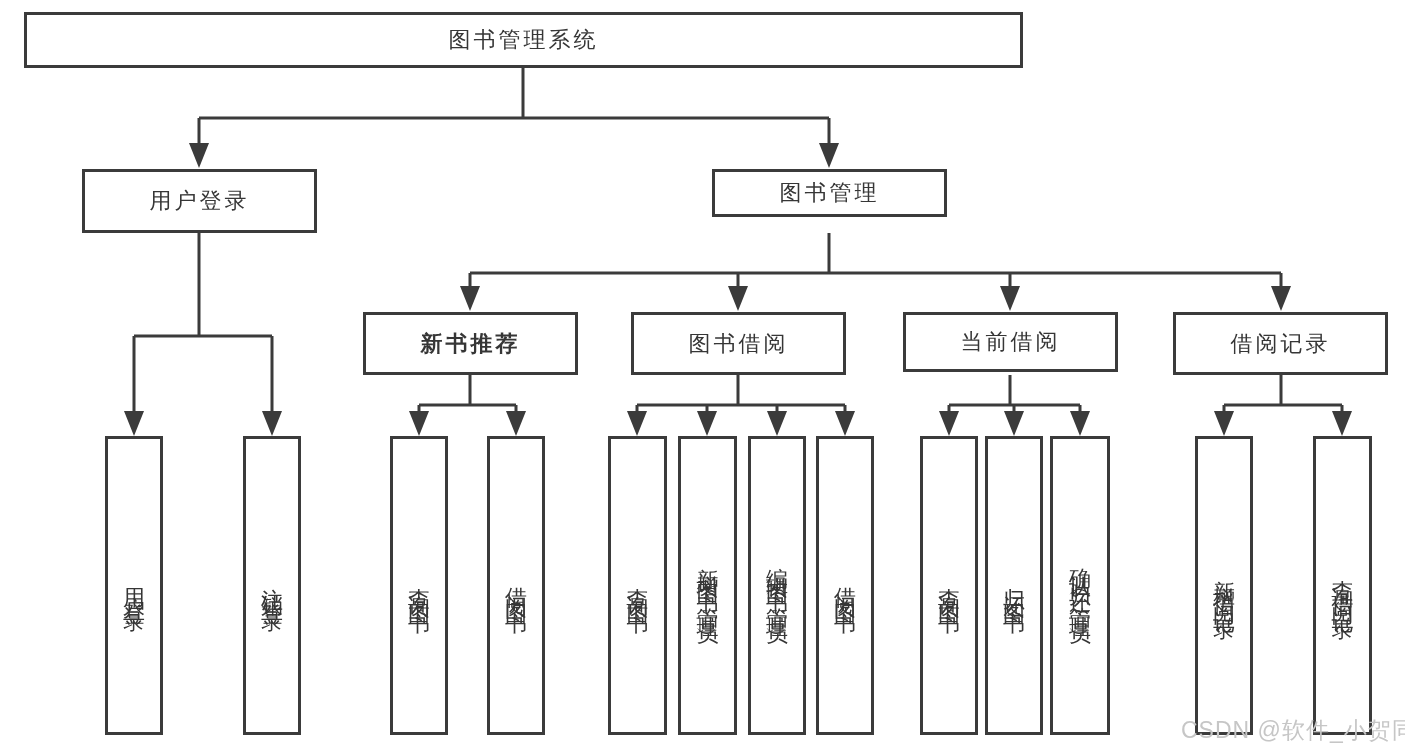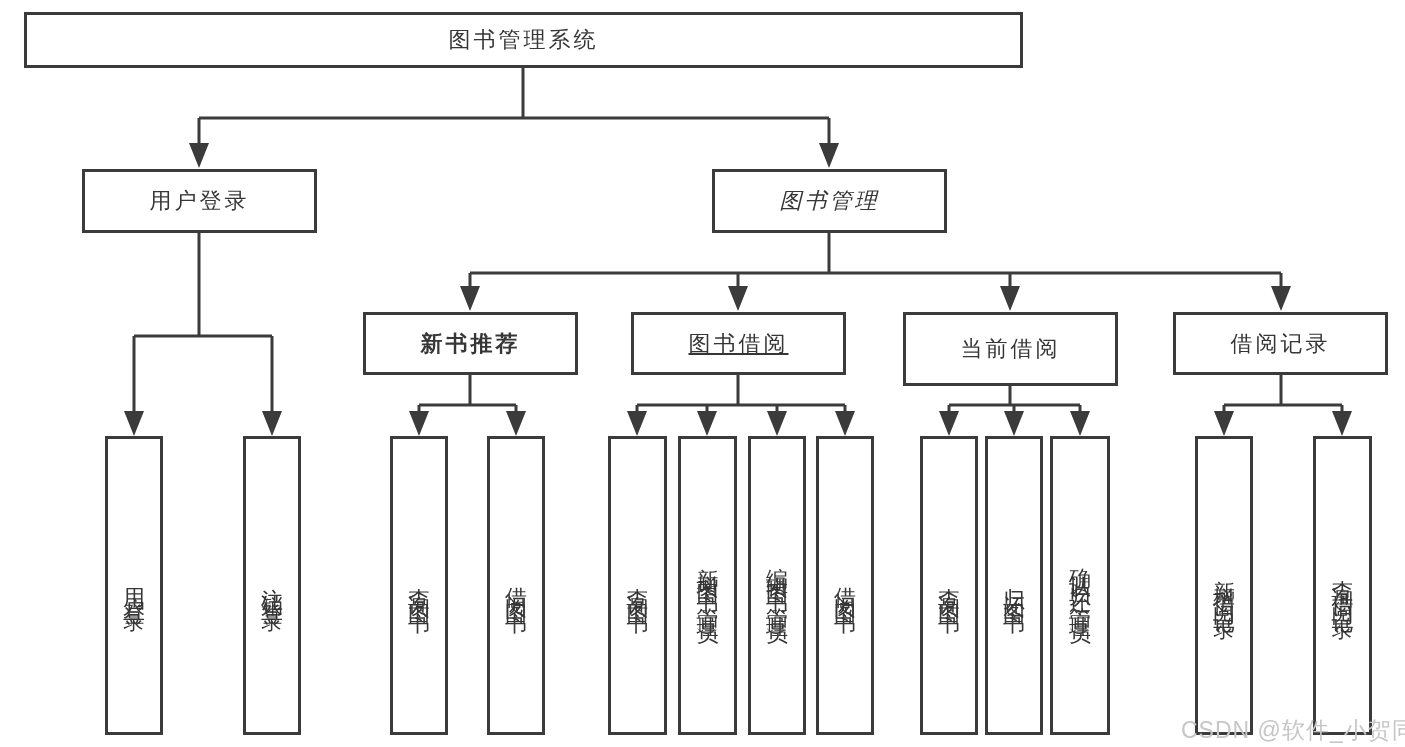--- a/index.html
+++ b/index.html
@@ -81,25 +81,25 @@
       <polygon points="1004,411 1024,411 1014,436"></polygon>
       <polygon points="1070,411 1090,411 1080,436"></polygon>
       <polygon points="1214,411 1234,411 1224,436"></polygon>
       <polygon points="1332,411 1352,411 1342,436"></polygon>
     </g>
   </svg>
 
   <div class="box hbox" style="left:24px; top:12px; width:999px; height:56px;">图书管理系统</div>
 
   <div class="box hbox" style="left:82px; top:169px; width:235px; height:64px;">用户登录</div>
-  <div class="box hbox" style="left:712px; top:169px; width:235px; height:64px;font-style:italic;">图书管理</div>
+  <div class="box hbox" style="left:712px; top:169px; width:235px; height:48px;">图书管理</div>
 
   <div class="box hbox" style="left:363px; top:312px; width:215px; height:63px;font-weight:bold;">新书推荐</div>
-  <div class="box hbox" style="left:631px; top:312px; width:215px; height:63px;text-decoration:underline;">图书借阅</div>
-  <div class="box hbox" style="left:903px; top:312px; width:215px; height:74px;">当前借阅</div>
+  <div class="box hbox" style="left:631px; top:312px; width:215px; height:63px;">图书借阅</div>
+  <div class="box hbox" style="left:903px; top:312px; width:215px; height:60px;">当前借阅</div>
   <div class="box hbox" style="left:1173px; top:312px; width:215px; height:63px;">借阅记录</div>
 
   <div class="box vbox" style="left:105px; top:436px; width:58px; height:299px;">用户登录</div>
   <div class="box vbox" style="left:243px; top:436px; width:58px; height:299px;">注销登录</div>
 
   <div class="box vbox" style="left:390px; top:436px; width:58px; height:299px;">查询图书</div>
   <div class="box vbox" style="left:487px; top:436px; width:58px; height:299px;">借阅图书</div>
 
   <div class="box vbox" style="left:608px; top:436px; width:59px; height:299px;">查询图书</div>
   <div class="box vbox" style="left:678px; top:436px; width:59px; height:299px;">新增图书（管理员）</div>

